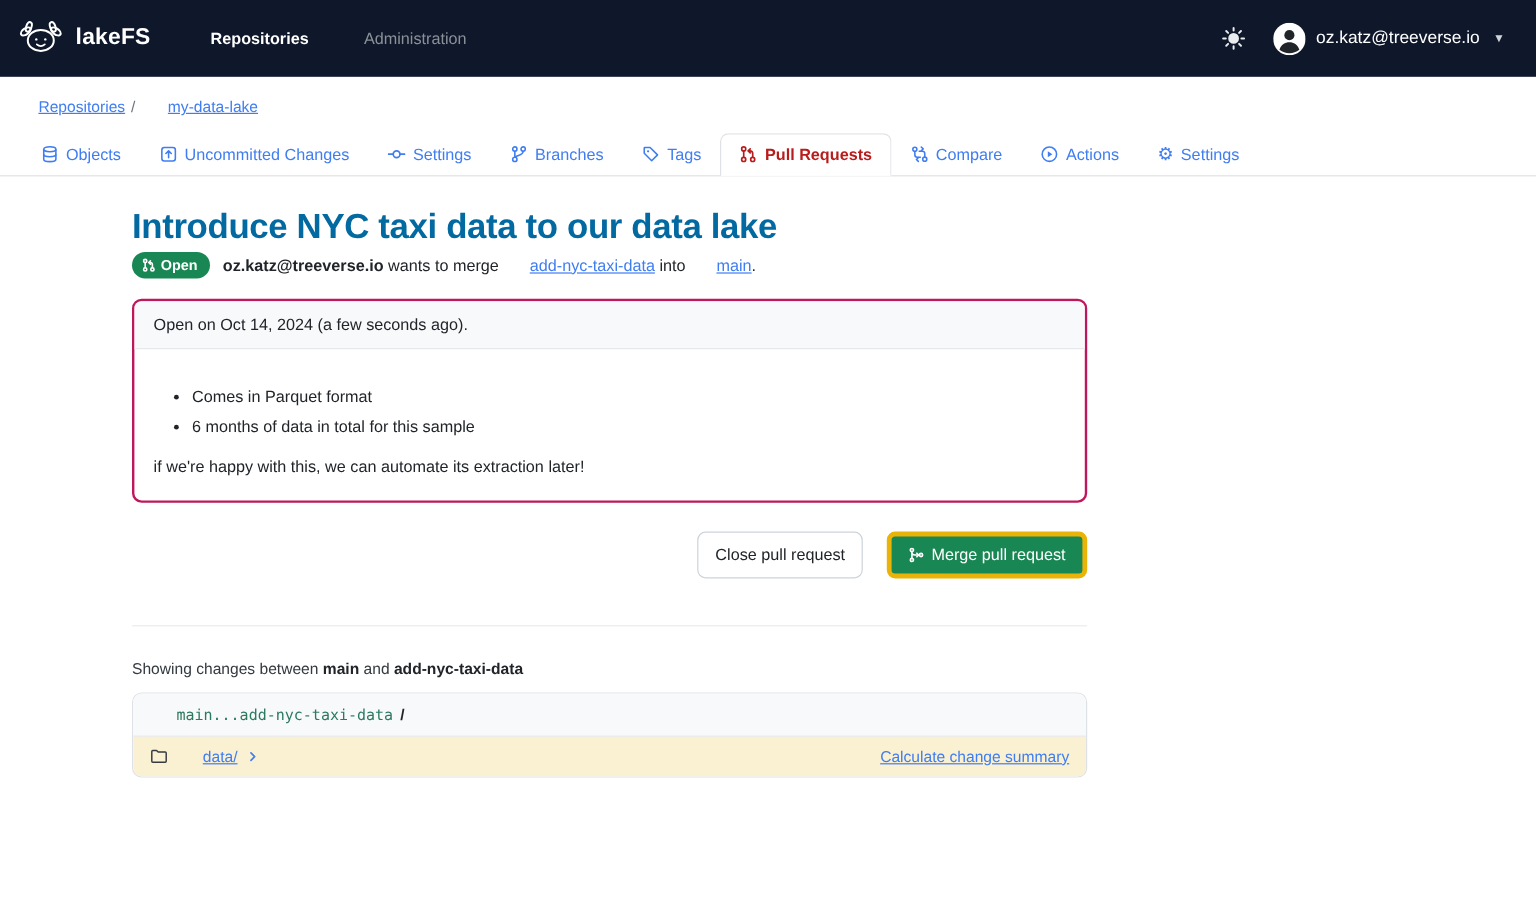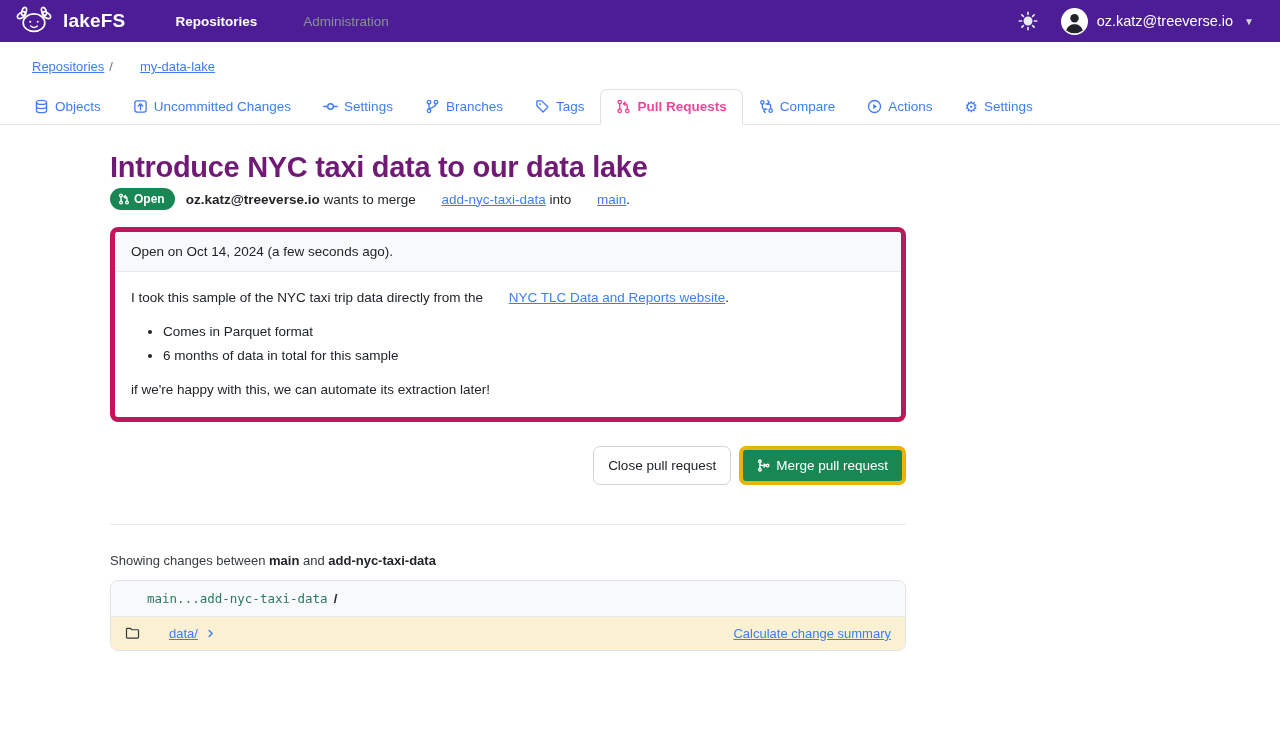--- a/index.html
+++ b/index.html
@@ -1,21 +1,21 @@
 <!DOCTYPE html>
 <html><head>
 <meta charset="utf-8">
 <style>
   * { margin:0; padding:0; box-sizing:border-box; }
   html,body { width:1280px; height:750px; background:#ffffff;
     font-family:"Liberation Sans",sans-serif; color:#212529; overflow:hidden; }
   a { cursor:pointer;padding-left:22px; }
 
   
-  .navbar { height:42px; background:#4c1d95; display:flex; align-items:center;
+  .navbar { height:64px; background:#0f172a; display:flex; align-items:center;
     padding:0 26px 0 14px; }
   .brand { display:flex; align-items:center; gap:9px; margin-right:28px; }
   .brand-name { color:#fff; font-size:19px; font-weight:700; letter-spacing:.2px; }
   .nav-link { font-size:13.5px; text-decoration:none; margin-right:24px; }
   .nav-link.active { color:#ffffff; font-weight:700; }
   .nav-link.muted { color:#8a9198; font-weight:400; }
   .nav-right { margin-left:auto; display:flex; align-items:center; gap:22px; }
   .theme-toggle { color:#e9ecef; display:flex; align-items:center; cursor:pointer; }
   .user-menu { display:flex; align-items:center; gap:9px; color:#fff;
     font-size:14.5px; cursor:pointer; }
@@ -26,47 +26,47 @@
   .breadcrumb a { color:#3f7df2; text-decoration:underline; }
   .crumb-sep { color:#6c757d; margin:0 5px; }
 
   
   .tabs { display:flex; align-items:flex-end; margin-top:15px; padding-left:18px;
     border-bottom:1px solid #dee2e6; }
   .tab { display:flex; align-items:center; gap:6px; padding:9px 15px 10px;
     font-size:13.5px; font-weight:500; color:#3f7df2; text-decoration:none;
     border:1px solid transparent; border-radius:7px 7px 0 0; margin-bottom:-1px;
     white-space:nowrap; }
-  .tab.active { background:#fff; color:#ec4899; font-weight:700;
+  .tab.active { background:#fff; color:#b91c1c; font-weight:700;
     border-color:#dee2e6 #dee2e6 #ffffff; }
   .tab svg { flex:0 0 auto; }
   .gear-glyph { font-size:15px; line-height:1; }
 
   
   .content { width:796px; margin-left:110px; }
   .pr-title { font-size:29px; font-weight:700; letter-spacing:-.3px;
-    margin-top:26px; color:#701a75; }
+    margin-top:26px; color:#0369a1; }
   .badge-row { display:flex; align-items:center; gap:11px; margin-top:4px;
     font-size:13.5px; }
   .open-badge { background:#198754; color:#fff; border-radius:999px;
     padding:4px 10px 4px 8px; font-size:12px; font-weight:700;
     display:inline-flex; align-items:center; gap:4px; }
   .badge-row .author { font-weight:700; }
   .badge-row a { color:#3f7df2; text-decoration:underline; }
 
-  .pr-card { margin-top:17px; border:5px solid #be185d; border-radius:8px;
+  .pr-card { margin-top:17px; border:2px solid #be185d; border-radius:8px;
     overflow:hidden; }
   .pr-card-header { background:#f8f9fa; border-bottom:1px solid #e6e9ec;
     padding:12px 16px; font-size:13.5px; }
   .pr-card-body { padding:16px 16px 18px; font-size:13.5px; line-height:1.45; }
   .pr-card-body a { color:#3f7df2; text-decoration:underline; }
   .pr-card-body ul { margin:14px 0 14px 0; padding-left:32px; }
   .pr-card-body li { margin:5px 0; }
 
-  .actions-row { display:flex; justify-content:flex-end; gap:8px; margin-top:24px; }
+  .actions-row { display:flex; justify-content:flex-end; gap:20px; margin-top:24px; }
   .btn { font-family:"Liberation Sans",sans-serif; font-size:13.5px;
     border-radius:7px; padding:8px 14px; cursor:pointer;
     display:inline-flex; align-items:center; gap:6px; }
   .btn-outline { background:#fff; border:1px solid #ced4da; color:#212529; }
   .btn-merge { background:#198754; border:4px solid #eab308; color:#fff;
     font-weight:500; }
 
   .divider { border:none; border-top:1px solid #e9ecef; margin-top:39px; }
 
   .changes-summary { margin-top:28px; font-size:13px; color:#343a40; }
@@ -236,21 +236,20 @@
       <span>Open</span>
     </span>
     <span>
       <span class="author">oz.katz@treeverse.io</span><span> wants to merge </span><a>add-nyc-taxi-data</a><span> into </span><a>main</a><span>.</span>
     </span>
   </div>
 
   <section class="pr-card">
     <div class="pr-card-header">Open on Oct 14, 2024 (a few seconds ago).</div>
     <div class="pr-card-body">
-      <p><span>I took this sample of the NYC taxi trip data directly from the </span><a>NYC TLC Data and Reports website</a><span>.</span></p>
       <ul>
         <li>Comes in Parquet format</li>
         <li>6 months of data in total for this sample</li>
       </ul>
       <p>if we're happy with this, we can automate its extraction later!</p>
     </div>
   </section>
 
   <div class="actions-row">
     <button class="btn btn-outline">Close pull request</button>

